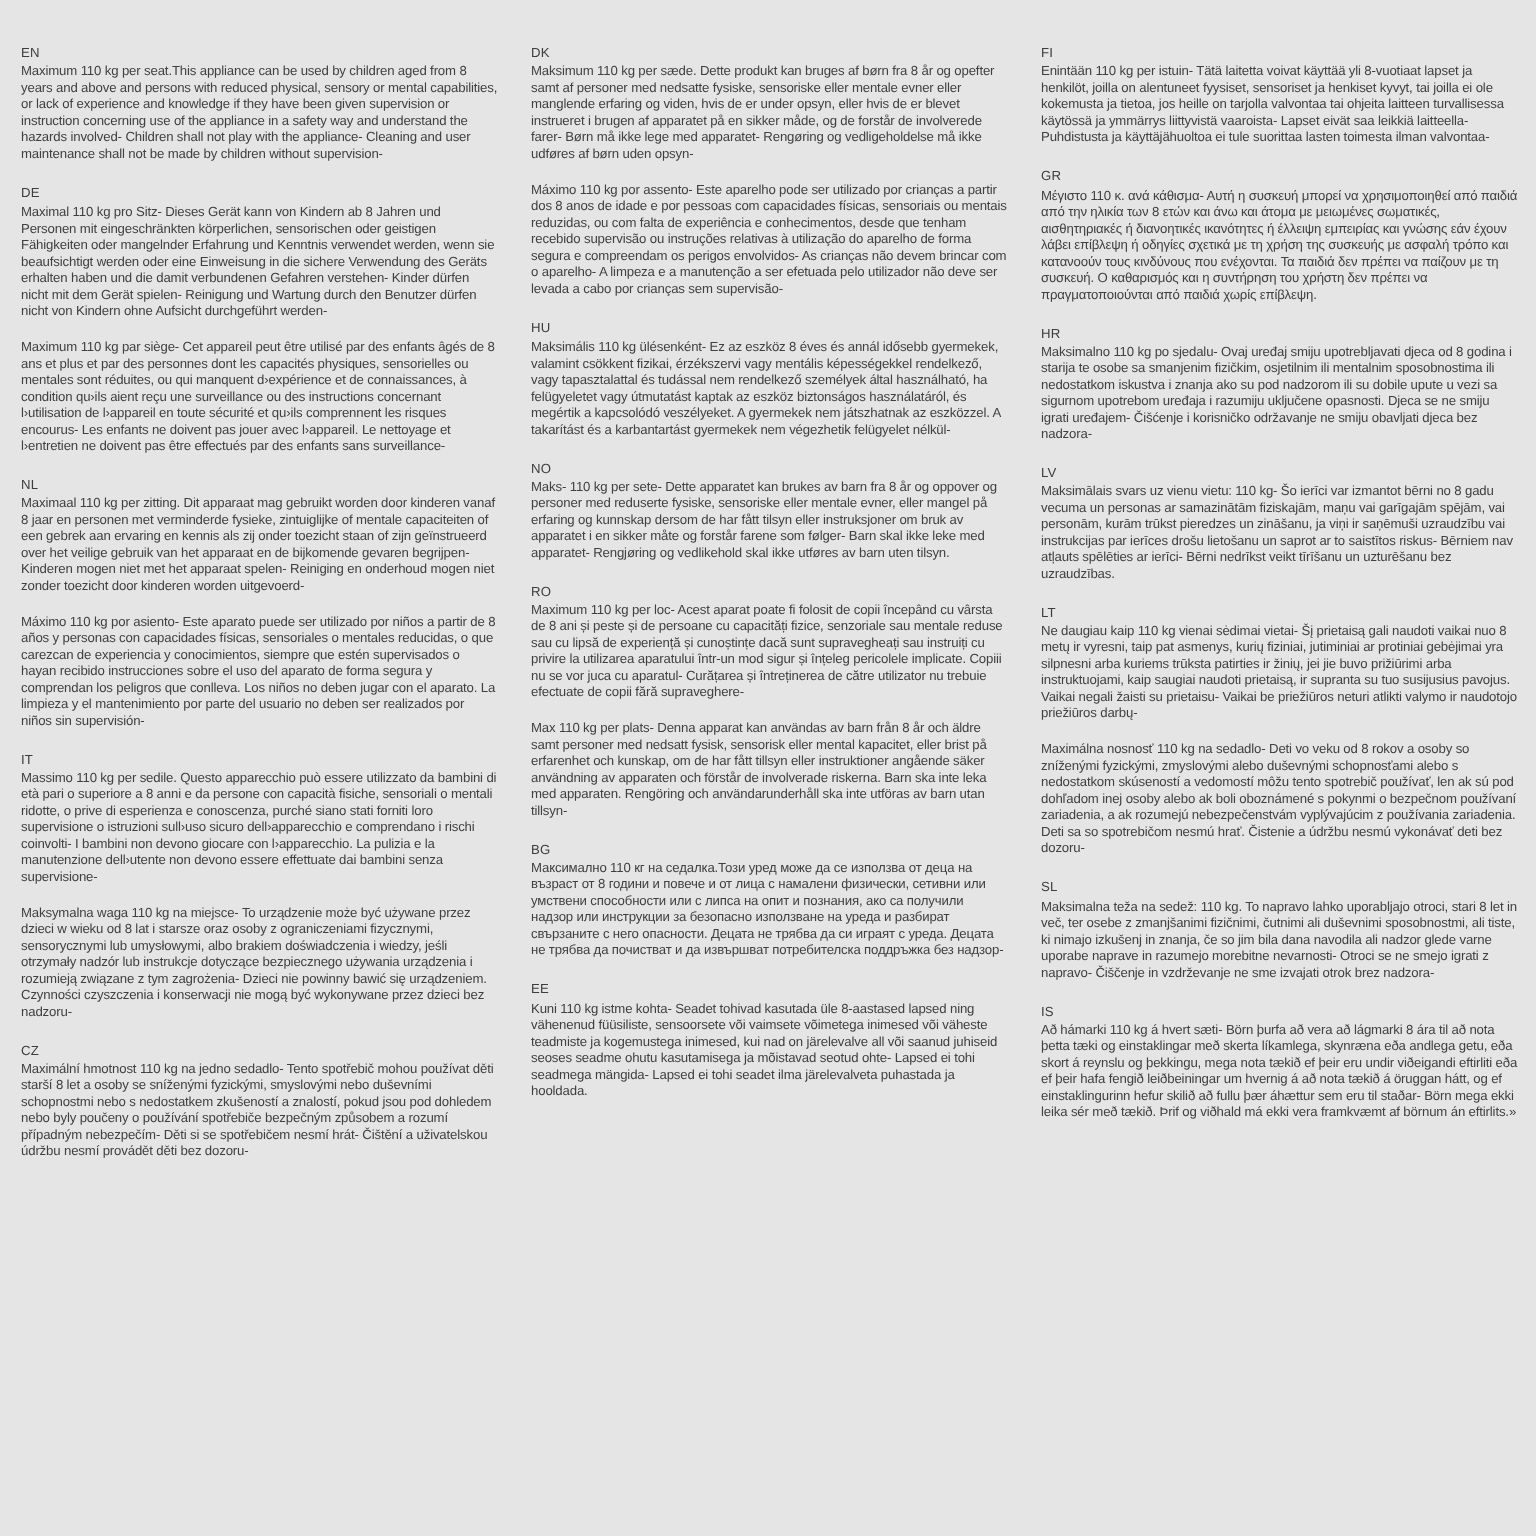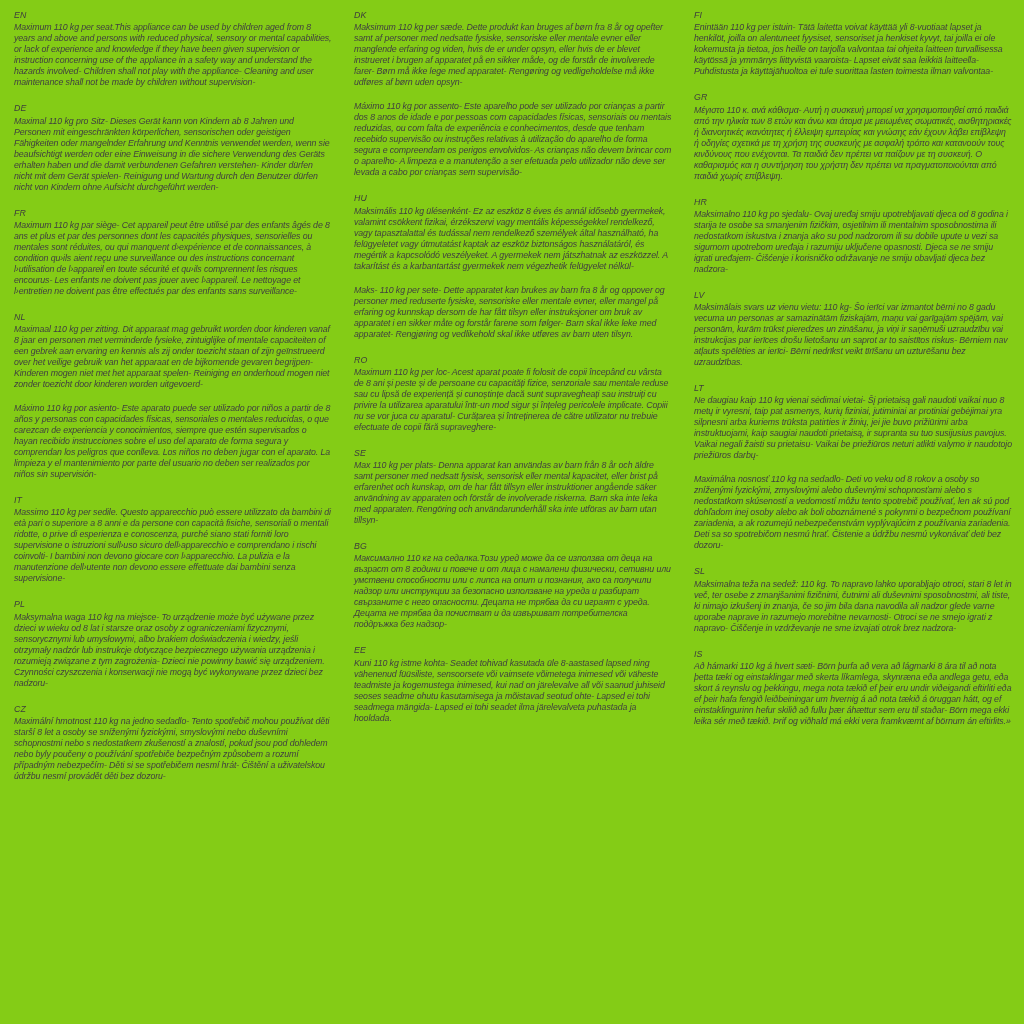--- a/index.html
+++ b/index.html
@@ -6,23 +6,22 @@
   html, body {
     width: 1024px;
     height: 1024px;
     background: #ffffff;
     font-family: "Liberation Sans", "DejaVu Sans", sans-serif;
     overflow: hidden;
   }
   .page {
     width: 1024px;
     height: 1024px;
-    padding: 8px 14px;
-    background: #84cc16;
-    font-style: italic;
+    padding: 28px 14px;
+    background: #e5e5e5;
   }
   .columns {
     display: flex;
     gap: 22px;
     align-items: flex-start;
   }
   .col {
     width: 318px;
     flex: 0 0 318px;
   }
@@ -52,64 +51,62 @@
       <div class="col">
         <div class="lang-block">
           <div class="lang-code">EN</div>
           <div class="lang-text">Maximum 110 kg per seat.This appliance can be used by children aged from 8 years and above and persons with reduced physical, sensory or mental capabilities, or lack of experience and knowledge if they have been given supervision or instruction concerning use of the appliance in a safety way and understand the hazards involved- Children shall not play with the appliance- Cleaning and user maintenance shall not be made by children without supervision-</div>
         </div>
         <div class="lang-block">
           <div class="lang-code">DE</div>
           <div class="lang-text">Maximal 110 kg pro Sitz- Dieses Gerät kann von Kindern ab 8 Jahren und Personen mit eingeschränkten körperlichen, sensorischen oder geistigen Fähigkeiten oder mangelnder Erfahrung und Kenntnis verwendet werden, wenn sie beaufsichtigt werden oder eine Einweisung in die sichere Verwendung des Geräts erhalten haben und die damit verbundenen Gefahren verstehen- Kinder dürfen nicht mit dem Gerät spielen- Reinigung und Wartung durch den Benutzer dürfen nicht von Kindern ohne Aufsicht durchgeführt werden-</div>
         </div>
         <div class="lang-block">
-          <div class="lang-code">FR</div>
           <div class="lang-text">Maximum 110 kg par siège- Cet appareil peut être utilisé par des enfants âgés de 8 ans et plus et par des personnes dont les capacités physiques, sensorielles ou mentales sont réduites, ou qui manquent d›expérience et de connaissances, à condition qu›ils aient reçu une surveillance ou des instructions concernant l›utilisation de l›appareil en toute sécurité et qu›ils comprennent les risques encourus- Les enfants ne doivent pas jouer avec l›appareil. Le nettoyage et l›entretien ne doivent pas être effectués par des enfants sans surveillance-</div>
         </div>
         <div class="lang-block">
           <div class="lang-code">NL</div>
           <div class="lang-text">Maximaal 110 kg per zitting. Dit apparaat mag gebruikt worden door kinderen vanaf 8 jaar en personen met verminderde fysieke, zintuiglijke of mentale capaciteiten of een gebrek aan ervaring en kennis als zij onder toezicht staan of zijn geïnstrueerd over het veilige gebruik van het apparaat en de bijkomende gevaren begrijpen- Kinderen mogen niet met het apparaat spelen- Reiniging en onderhoud mogen niet zonder toezicht door kinderen worden uitgevoerd-</div>
         </div>
         <div class="lang-block">
           <div class="lang-text">Máximo 110 kg por asiento- Este aparato puede ser utilizado por niños a partir de 8 años y personas con capacidades físicas, sensoriales o mentales reducidas, o que carezcan de experiencia y conocimientos, siempre que estén supervisados o hayan recibido instrucciones sobre el uso del aparato de forma segura y comprendan los peligros que conlleva. Los niños no deben jugar con el aparato. La limpieza y el mantenimiento por parte del usuario no deben ser realizados por niños sin supervisión-</div>
         </div>
         <div class="lang-block">
           <div class="lang-code">IT</div>
           <div class="lang-text">Massimo 110 kg per sedile. Questo apparecchio può essere utilizzato da bambini di età pari o superiore a 8 anni e da persone con capacità fisiche, sensoriali o mentali ridotte, o prive di esperienza e conoscenza, purché siano stati forniti loro supervisione o istruzioni sull›uso sicuro dell›apparecchio e comprendano i rischi coinvolti- I bambini non devono giocare con l›apparecchio. La pulizia e la manutenzione dell›utente non devono essere effettuate dai bambini senza supervisione-</div>
         </div>
         <div class="lang-block">
-          <div class="lang-code">PL</div>
           <div class="lang-text">Maksymalna waga 110 kg na miejsce- To urządzenie może być używane przez dzieci w wieku od 8 lat i starsze oraz osoby z ograniczeniami fizycznymi, sensorycznymi lub umysłowymi, albo brakiem doświadczenia i wiedzy, jeśli otrzymały nadzór lub instrukcje dotyczące bezpiecznego używania urządzenia i rozumieją związane z tym zagrożenia- Dzieci nie powinny bawić się urządzeniem. Czynności czyszczenia i konserwacji nie mogą być wykonywane przez dzieci bez nadzoru-</div>
         </div>
         <div class="lang-block">
           <div class="lang-code">CZ</div>
           <div class="lang-text">Maximální hmotnost 110 kg na jedno sedadlo- Tento spotřebič mohou používat děti starší 8 let a osoby se sníženými fyzickými, smyslovými nebo duševními schopnostmi nebo s nedostatkem zkušeností a znalostí, pokud jsou pod dohledem nebo byly poučeny o používání spotřebiče bezpečným způsobem a rozumí případným nebezpečím- Děti si se spotřebičem nesmí hrát- Čištění a uživatelskou údržbu nesmí provádět děti bez dozoru-</div>
         </div>
       </div>
       <div class="col">
         <div class="lang-block">
           <div class="lang-code">DK</div>
           <div class="lang-text">Maksimum 110 kg per sæde. Dette produkt kan bruges af børn fra 8 år og opefter samt af personer med nedsatte fysiske, sensoriske eller mentale evner eller manglende erfaring og viden, hvis de er under opsyn, eller hvis de er blevet instrueret i brugen af apparatet på en sikker måde, og de forstår de involverede farer- Børn må ikke lege med apparatet- Rengøring og vedligeholdelse må ikke udføres af børn uden opsyn-</div>
         </div>
         <div class="lang-block">
           <div class="lang-text">Máximo 110 kg por assento- Este aparelho pode ser utilizado por crianças a partir dos 8 anos de idade e por pessoas com capacidades físicas, sensoriais ou mentais reduzidas, ou com falta de experiência e conhecimentos, desde que tenham recebido supervisão ou instruções relativas à utilização do aparelho de forma segura e compreendam os perigos envolvidos- As crianças não devem brincar com o aparelho- A limpeza e a manutenção a ser efetuada pelo utilizador não deve ser levada a cabo por crianças sem supervisão-</div>
         </div>
         <div class="lang-block">
           <div class="lang-code">HU</div>
           <div class="lang-text">Maksimális 110 kg ülésenként- Ez az eszköz 8 éves és annál idősebb gyermekek, valamint csökkent fizikai, érzékszervi vagy mentális képességekkel rendelkező, vagy tapasztalattal és tudással nem rendelkező személyek által használható, ha felügyeletet vagy útmutatást kaptak az eszköz biztonságos használatáról, és megértik a kapcsolódó veszélyeket. A gyermekek nem játszhatnak az eszközzel. A takarítást és a karbantartást gyermekek nem végezhetik felügyelet nélkül-</div>
         </div>
         <div class="lang-block">
+          <div class="lang-code">NO</div>
           <div class="lang-text">Maks- 110 kg per sete- Dette apparatet kan brukes av barn fra 8 år og oppover og personer med reduserte fysiske, sensoriske eller mentale evner, eller mangel på erfaring og kunnskap dersom de har fått tilsyn eller instruksjoner om bruk av apparatet i en sikker måte og forstår farene som følger- Barn skal ikke leke med apparatet- Rengjøring og vedlikehold skal ikke utføres av barn uten tilsyn.</div>
         </div>
         <div class="lang-block">
           <div class="lang-code">RO</div>
           <div class="lang-text">Maximum 110 kg per loc- Acest aparat poate fi folosit de copii începând cu vârsta de 8 ani și peste și de persoane cu capacități fizice, senzoriale sau mentale reduse sau cu lipsă de experiență și cunoștințe dacă sunt supravegheați sau instruiți cu privire la utilizarea aparatului într-un mod sigur și înțeleg pericolele implicate. Copiii nu se vor juca cu aparatul- Curățarea și întreținerea de către utilizator nu trebuie efectuate de copii fără supraveghere-</div>
         </div>
         <div class="lang-block">
-          <div class="lang-code">SE</div>
           <div class="lang-text">Max 110 kg per plats- Denna apparat kan användas av barn från 8 år och äldre samt personer med nedsatt fysisk, sensorisk eller mental kapacitet, eller brist på erfarenhet och kunskap, om de har fått tillsyn eller instruktioner angående säker användning av apparaten och förstår de involverade riskerna. Barn ska inte leka med apparaten. Rengöring och användarunderhåll ska inte utföras av barn utan tillsyn-</div>
         </div>
         <div class="lang-block">
           <div class="lang-code">BG</div>
           <div class="lang-text">Максимално 110 кг на седалка.Този уред може да се използва от деца на възраст от 8 години и повече и от лица с намалени физически, сетивни или умствени способности или с липса на опит и познания, ако са получили надзор или инструкции за безопасно използване на уреда и разбират свързаните с него опасности. Децата не трябва да си играят с уреда. Децата не трябва да почистват и да извършват потребителска поддръжка без надзор-</div>
         </div>
         <div class="lang-block">
           <div class="lang-code">EE</div>
           <div class="lang-text">Kuni 110 kg istme kohta- Seadet tohivad kasutada üle 8-aastased lapsed ning vähenenud füüsiliste, sensoorsete või vaimsete võimetega inimesed või väheste teadmiste ja kogemustega inimesed, kui nad on järelevalve all või saanud juhiseid seoses seadme ohutu kasutamisega ja mõistavad seotud ohte- Lapsed ei tohi seadmega mängida- Lapsed ei tohi seadet ilma järelevalveta puhastada ja hooldada.</div>
         </div>

